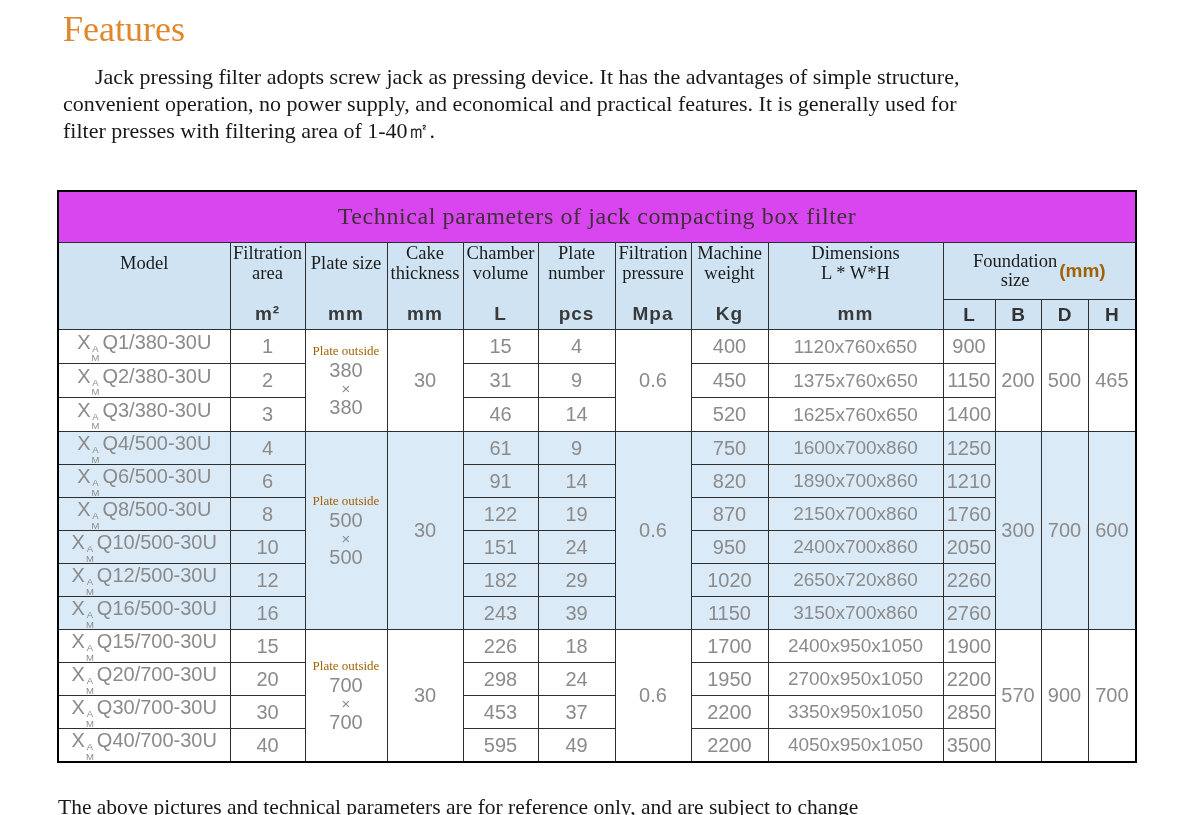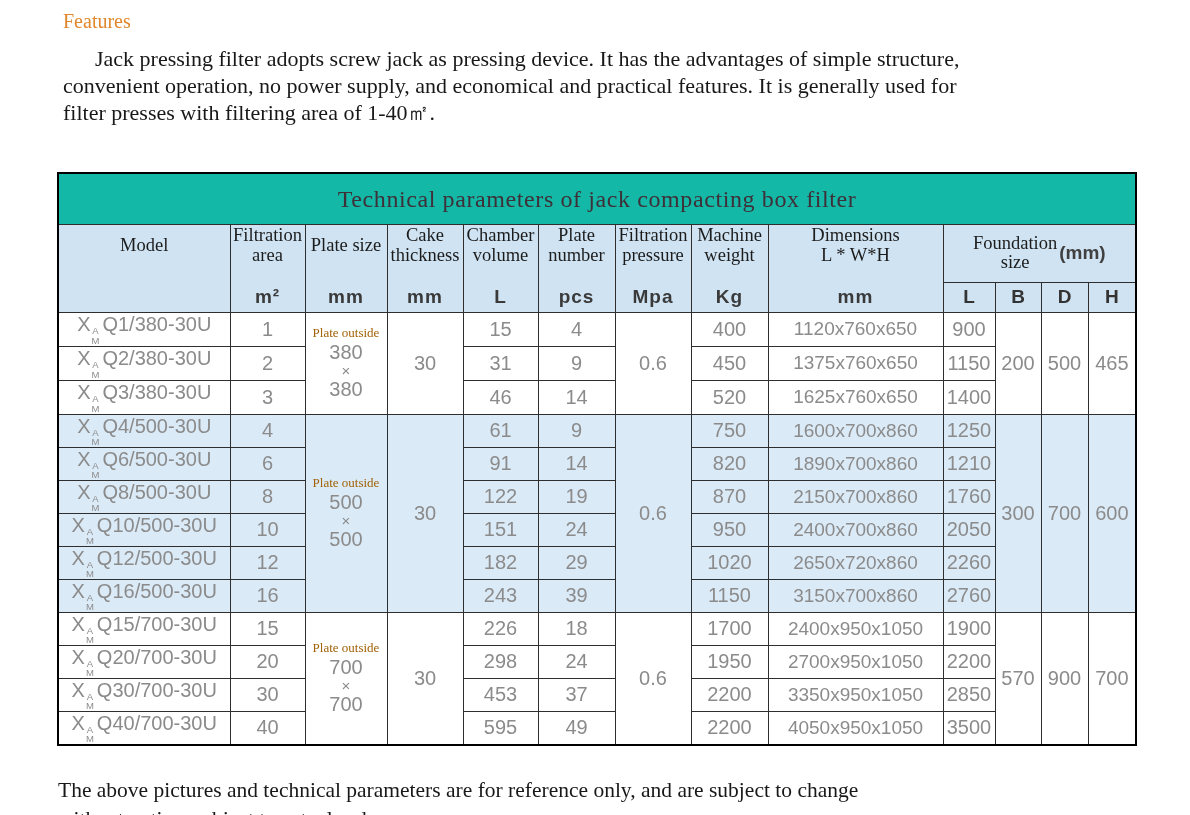--- a/index.html
+++ b/index.html
@@ -1,40 +1,40 @@
 <!DOCTYPE html>
 <html><head>
 <meta charset="utf-8">
 <style>
   html,body{margin:0;padding:0;background:#ffffff;}
   body{width:1190px;height:815px;position:relative;font-family:"Liberation Serif",serif;overflow:hidden;}
 
-  .heading{margin:10px 0 0 63px;font-size:20px;font-weight:400;color:#e0872b;line-height:1.1;}
+  .heading{margin:10px 0 0 63px;font-size:36px;font-weight:400;color:#e0872b;line-height:1.1;}
   .intro{margin:13px 0 0 63px;width:1040px;font-size:22px;line-height:27px;color:#181818;
          white-space:pre-line;text-indent:32px;}
   .footnote{margin:30px 0 0 58px;width:1000px;font-size:21.5px;line-height:29px;color:#181818;
             white-space:pre-line;}
 
   table.params{margin:46px 0 0 57px;width:1079px;border-collapse:collapse;table-layout:fixed;
                border:2px solid #000;}
   table.params th, table.params td{border:1px solid #2e2e2e;padding:0;}
 
-  .table-title{background:#14b8a6;color:#3e3038;font-size:24px;font-weight:400;
+  .table-title{background:#d946ef;color:#3e3038;font-size:24px;font-weight:400;
                letter-spacing:.6px;height:50px;text-align:center;}
 
   thead th{background:#cfe3f2;font-weight:400;vertical-align:middle;height:80px;}
   thead th.f-head{height:53px;}
   .th-inner{display:flex;flex-direction:column;align-items:center;height:100%;}
   .th-label{flex:1;display:flex;align-items:center;justify-content:center;text-align:center;
             white-space:pre-line;font-size:18.5px;color:#1c1c1c;line-height:1.1;}
   .th-unit{font-family:"Liberation Sans",sans-serif;font-weight:700;font-size:19px;color:#3a3a3a;
            letter-spacing:1px;padding-bottom:4px;min-height:22px;margin-top:20px;}
   .f-inner{display:flex;align-items:center;justify-content:center;height:100%;}
   .f-label{white-space:pre-line;text-align:center;font-size:18.5px;color:#1c1c1c;line-height:1.05;}
-  .f-unit{font-family:"Liberation Sans",sans-serif;font-weight:700;font-size:19px;color:#404040;margin-left:2px;}
+  .f-unit{font-family:"Liberation Sans",sans-serif;font-weight:700;font-size:19px;color:#a16207;margin-left:2px;}
   thead th.sub{height:27px;font-family:"Liberation Sans",sans-serif;font-weight:700;
                font-size:19px;color:#333;}
 
   tbody td{text-align:center;vertical-align:middle;background:#fff;
            font-family:"Liberation Sans",sans-serif;font-size:20px;color:#8b8b8b;}
   tbody tr.hl td{background:#dbeaf7;}
   tbody tr.group-0{height:34px;}
   tbody tr.group-1{height:31px;}
   tbody tr.group-2{height:33px;}
 

